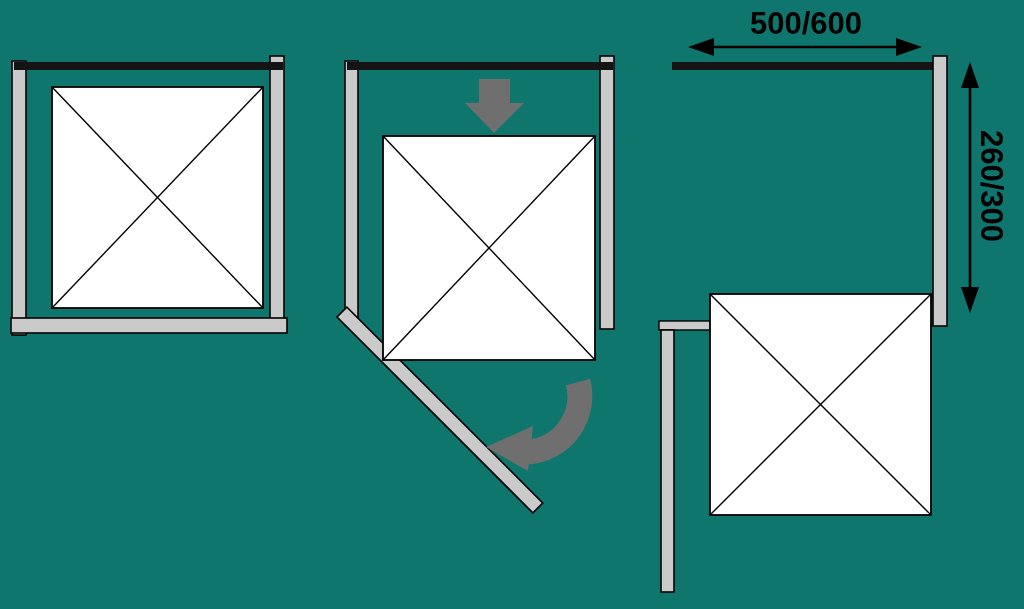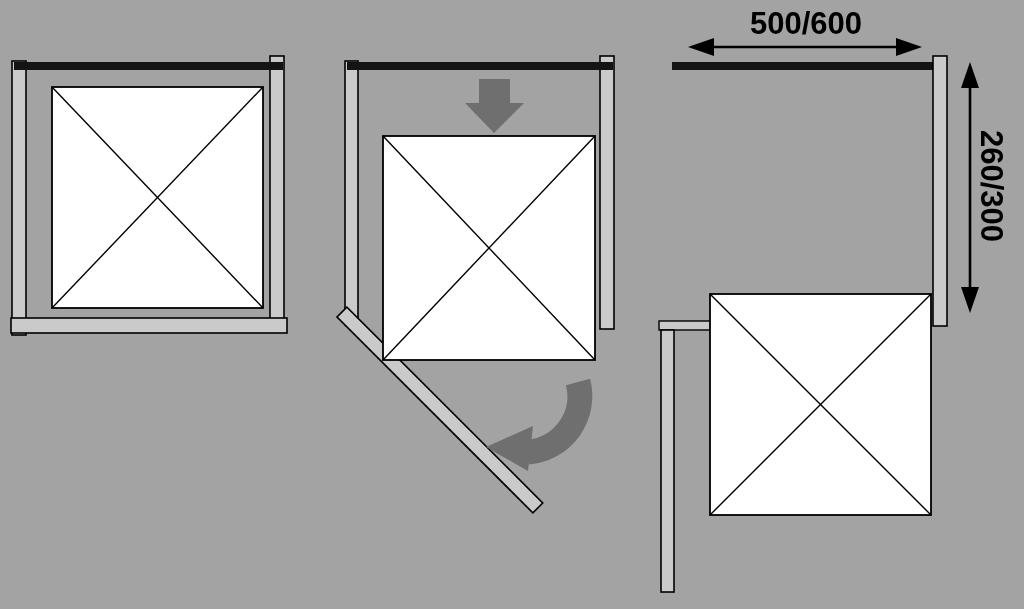--- a/index.html
+++ b/index.html
@@ -3,21 +3,21 @@
 <meta charset="utf-8">
 <style>
   html, body {
     margin: 0;
     padding: 0;
     background: #ffffff;
   }
   .canvas {
     width: 1024px;
     height: 609px;
-    background: #a3a3a3;
+    background: #0f766e;
     position: relative;
     overflow: hidden;
   }
   svg { display: block; }
 
   .bar    { stroke: #000000; stroke-width: 1.6; }
   .thinbar{ stroke: #000000; stroke-width: 1.4; }
   .panel  { stroke: #000000; stroke-width: 1.8; }
   .diag   { stroke: #000000; stroke-width: 1.4; }
   .dim-line { stroke-width: 2.6; }

